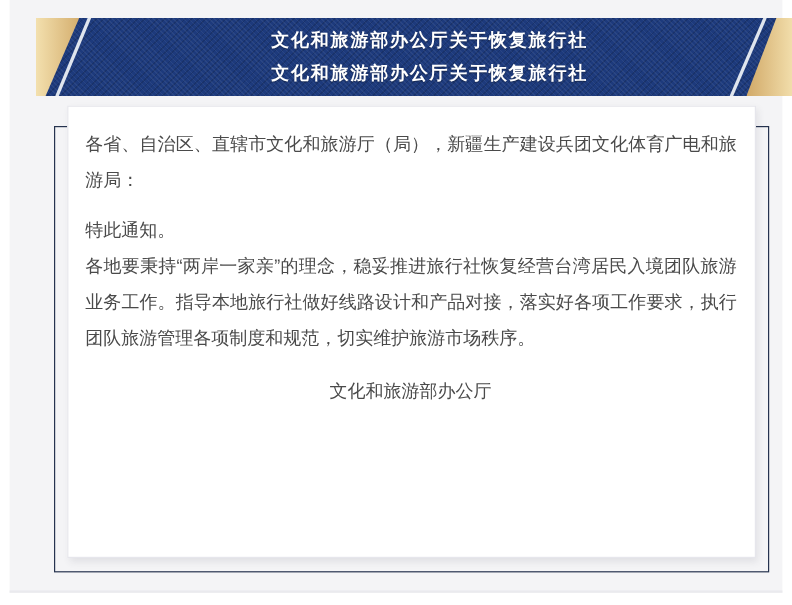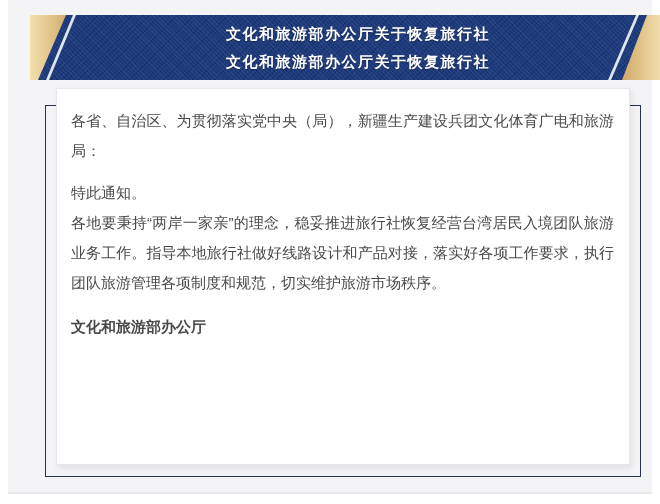--- a/index.html
+++ b/index.html
@@ -76,45 +76,44 @@
     z-index:2;
   }
   .para {
     margin:0 0 12px 0;
     font-size:15px; line-height:30px; color:#4a4a4a;
     text-align:justify;
   }
   .closing { margin-bottom:0; }
   .sign-block {
     margin-top:14px;
-    text-align:left;
+    text-align:center;
     font-size:15px; line-height:30px; color:#4a4a4a;
     padding-right:1px;
-    font-weight:bold;
   }
 </style>
 </head>
 <body>
 
 <div class="page">
   <div class="panel">
 
     <div class="banner">
       <div class="corner gold-left"></div>
       <div class="corner stripe-left"></div>
       <div class="corner gold-right"></div>
       <div class="corner stripe-right"></div>
       <div class="banner-title">文化和旅游部办公厅关于恢复旅行社</div>
       <div class="banner-title">文化和旅游部办公厅关于恢复旅行社</div>
     </div>
 
     <div class="frame"></div>
 
     <div class="card">
-      <p class="para">各省、自治区、为贯彻落实党中央（局），新疆生产建设兵团文化体育广电和旅游局：</p>
+      <p class="para">各省、自治区、直辖市文化和旅游厅（局），新疆生产建设兵团文化体育广电和旅游局：</p>
       <p class="para closing">特此通知。</p>
       <p class="para">各地要秉持“两岸一家亲”的理念，稳妥推进旅行社恢复经营台湾居民入境团队旅游业务工作。指导本地旅行社做好线路设计和产品对接，落实好各项工作要求，执行团队旅游管理各项制度和规范，切实维护旅游市场秩序。</p>
       <div class="sign-block">
         <div>文化和旅游部办公厅</div>
       </div>
     </div>
 
   </div>
 </div>
 

